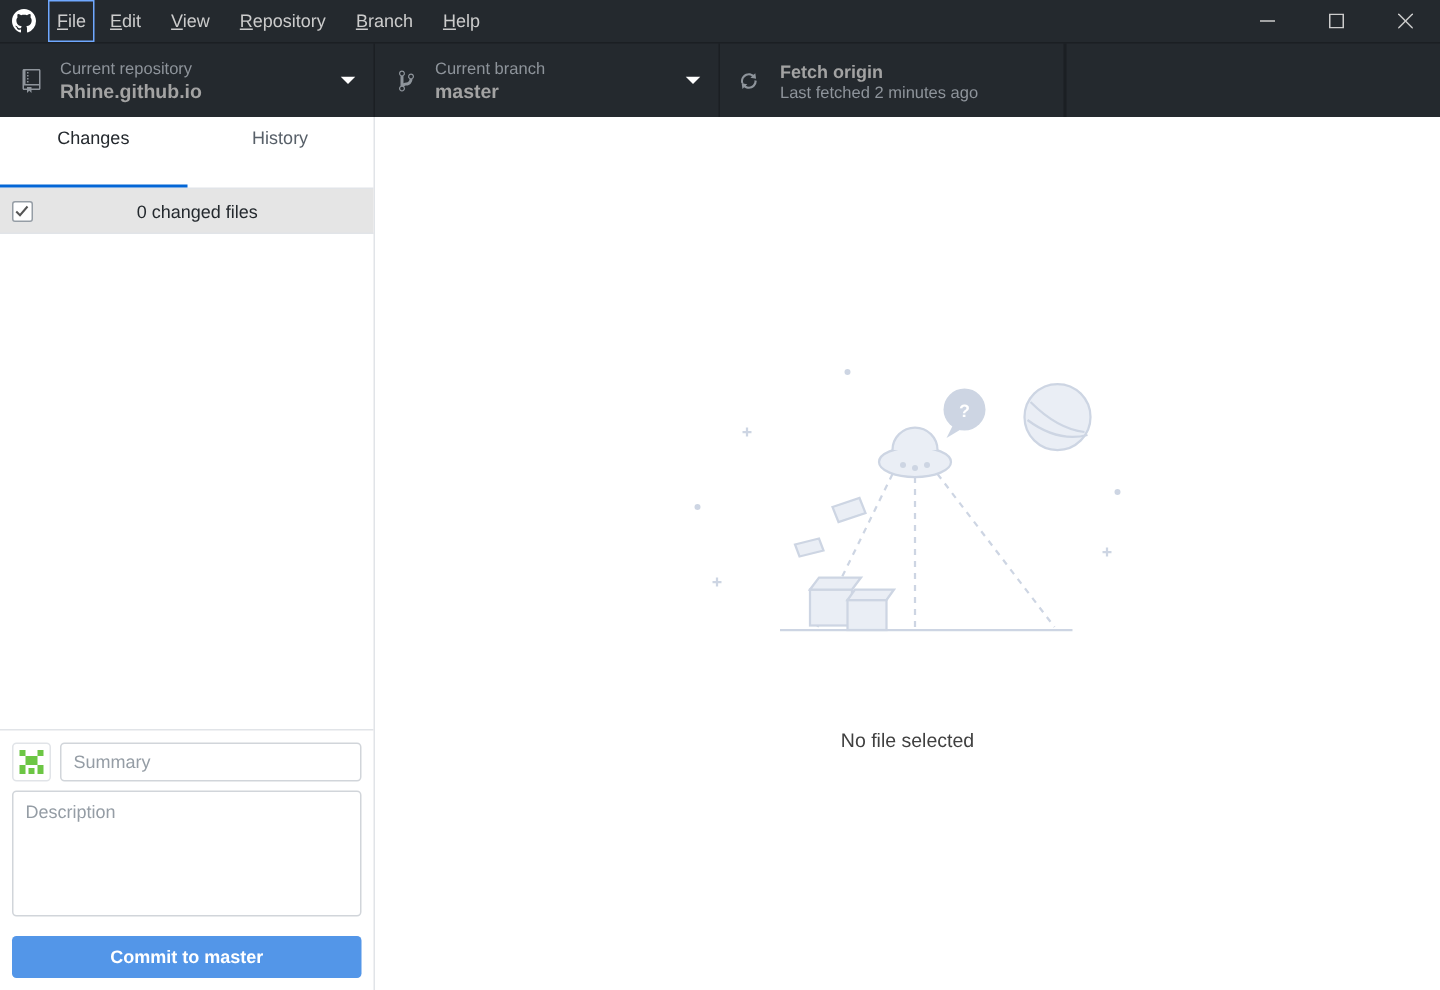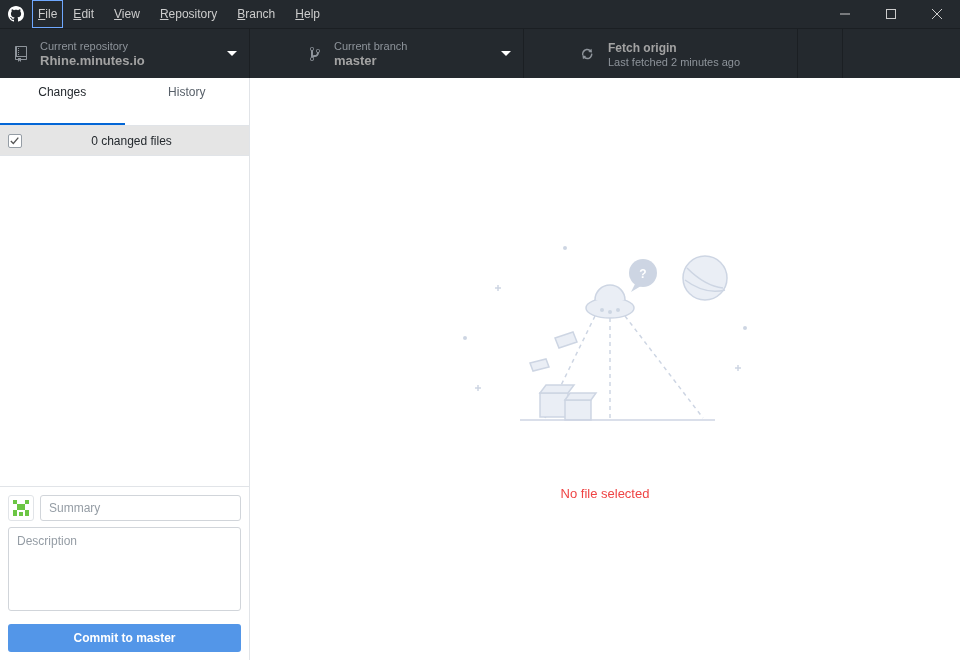--- a/index.html
+++ b/index.html
@@ -6,21 +6,21 @@
 html, body { width: 960px; height: 660px; background: #fff; overflow: hidden; }
 .titlebar { display: flex; align-items: center; height: 28px; background: #24292e; color: #ccc; padding: 0 0 0 6px; }
 .titlebar .logo { width: 20px; height: 20px; display:flex; align-items:center; justify-content:center; margin-right: 6px; }
 .titlebar .menu { display: flex; }
 .titlebar .menu-item { padding: 0 10px; line-height: 28px; color: #ccc; cursor: default; }
 .titlebar .menu-item.active { border: 1px solid #6fa8ff; padding: 0 5px; line-height: 26px; }
 .titlebar .menu-item .ul { text-decoration: underline; }
 .titlebar .spacer { flex: 1; }
 .winctrls { display: flex; }
 .winbtn { width: 46px; height: 28px; display:flex; align-items:center; justify-content:center; color:#ccc;}
-.toolbar { display:flex; height:50px; background:#24292e; border-top:1px solid #1b1f23;gap:44px;}
+.toolbar { display:flex; height:50px; background:#24292e; border-top:1px solid #1b1f23;}
 .tool-section { display:flex; align-items:center; padding: 0 12px; border-right:1px solid #1b1f23; position:relative; color:#ccc; }
 .ts-repo { width:250px; }
 .ts-branch { width:230px; }
 .ts-fetch { flex:0 0 auto; width:230px;}
 .tool-icon { width:18px; display:flex; align-items:center; justify-content:center; margin-right:10px; color:#a0a0a0;}
 .tool-text { display:flex; flex-direction:column; }
 .tool-label { font-size:11px; color:#8e949b; }
 .tool-value { font-size:13px; color:#a3a3a3; font-weight:600; margin-top:1px;}
 .tool-caret { position:absolute; right:12px; top:50%; transform:translateY(-50%); }
 .body { display:flex; height: calc(660px - 28px - 50px); }
@@ -37,21 +37,21 @@
 .summary-row { display:flex; gap:6px; margin-bottom:6px; align-items:center;}
 .avatar { width:26px; height:26px; border-radius:3px; background:#fff; border:1px solid #e1e4e8; display:flex; align-items:center; justify-content:center;}
 .summary-input { flex:1; height:26px; border:1px solid #d1d5da; border-radius:3px; padding:0 8px; font-size:12px; color:#8b5cf6; }
 .summary-input::placeholder { color:#959da5; }
 .desc { width:100%; height:84px; border:1px solid #d1d5da; border-radius:3px; padding:6px 8px; font-size:12px; resize:none; margin-bottom:10px; }
 .desc::placeholder { color:#959da5; }
 .commit-btn { width:100%; height:28px; border:none; border-radius:3px; background:#5396e8; color:#fff; font-size:12px; font-weight:600; cursor:pointer; }
 .commit-btn .branch { font-weight:700; }
 .main { flex:1; display:flex; flex-direction:column; align-items:center; justify-content:center; position:relative; background:#fff;}
 .empty-ill { width:320px; height:220px; position:relative; opacity:0.9;}
-.empty-text { margin-top:28px; color:#ef4444; font-size:13px;}
+.empty-text { margin-top:28px; color:#404040; font-size:13px;}
 svg { display:block; }
 </style>
 </head>
 <body>
 
 <div class="titlebar">
   <div class="logo">
     <svg viewBox="0 0 16 16" width="16" height="16" fill="#fff">
         <path d="M8 0C3.58 0 0 3.58 0 8c0 3.54 2.29 6.53 5.47 7.59.4.07.55-.17.55-.38 0-.19-.01-.82-.01-1.49-2.01.37-2.53-.49-2.69-.94-.09-.23-.48-.94-.82-1.13-.28-.15-.68-.52-.01-.53.63-.01 1.08.58 1.23.82.72 1.21 1.87.87 2.33.66.07-.52.28-.87.51-1.07-1.78-.2-3.64-.89-3.64-3.95 0-.87.31-1.59.82-2.15-.08-.2-.36-1.02.08-2.12 0 0 .67-.21 2.2.82.64-.18 1.32-.27 2-.27.68 0 1.36.09 2 .27 1.53-1.04 2.2-.82 2.2-.82.44 1.1.16 1.92.08 2.12.51.56.82 1.27.82 2.15 0 3.07-1.87 3.75-3.65 3.95.29.25.54.73.54 1.48 0 1.07-.01 1.93-.01 2.2 0 .21.15.46.55.38A8.013 8.013 0 0016 8c0-4.42-3.58-8-8-8z"></path>
       </svg>
@@ -87,21 +87,21 @@
 
 <div class="toolbar">
   <div class="tool-section ts-repo">
     <div class="tool-icon">
       <svg width="14" height="16" viewBox="0 0 12 16" fill="#8e949b">
           <path d="M4 9H3V8h1v1zm0-3H3v1h1V6zm0-2H3v1h1V4zm0-2H3v1h1V2zm8-1v12c0 .55-.45 1-1 1H6v2l-1.5-1.5L3 16v-2H1c-.55 0-1-.45-1-1V1c0-.55.45-1 1-1h10c.55 0 1 .45 1 1zm-1 10H1v2h2v-1h3v1h5v-2zm0-10H2v9h9V1z"></path>
         </svg>
     </div>
     <div class="tool-text">
       <div class="tool-label">Current repository</div>
-      <div class="tool-value">Rhine.minutes.io</div>
+      <div class="tool-value">Rhine.github.io</div>
     </div>
     <div class="tool-caret">
         <svg width="10" height="6">
           <path d="M0 0l5 5 5-5z" fill="#fff"></path>
         </svg>
       </div>
   </div>
   <div class="tool-section ts-branch">
     <div class="tool-icon">
       <svg width="12" height="16" viewBox="0 0 10 16" fill="#8e949b">

